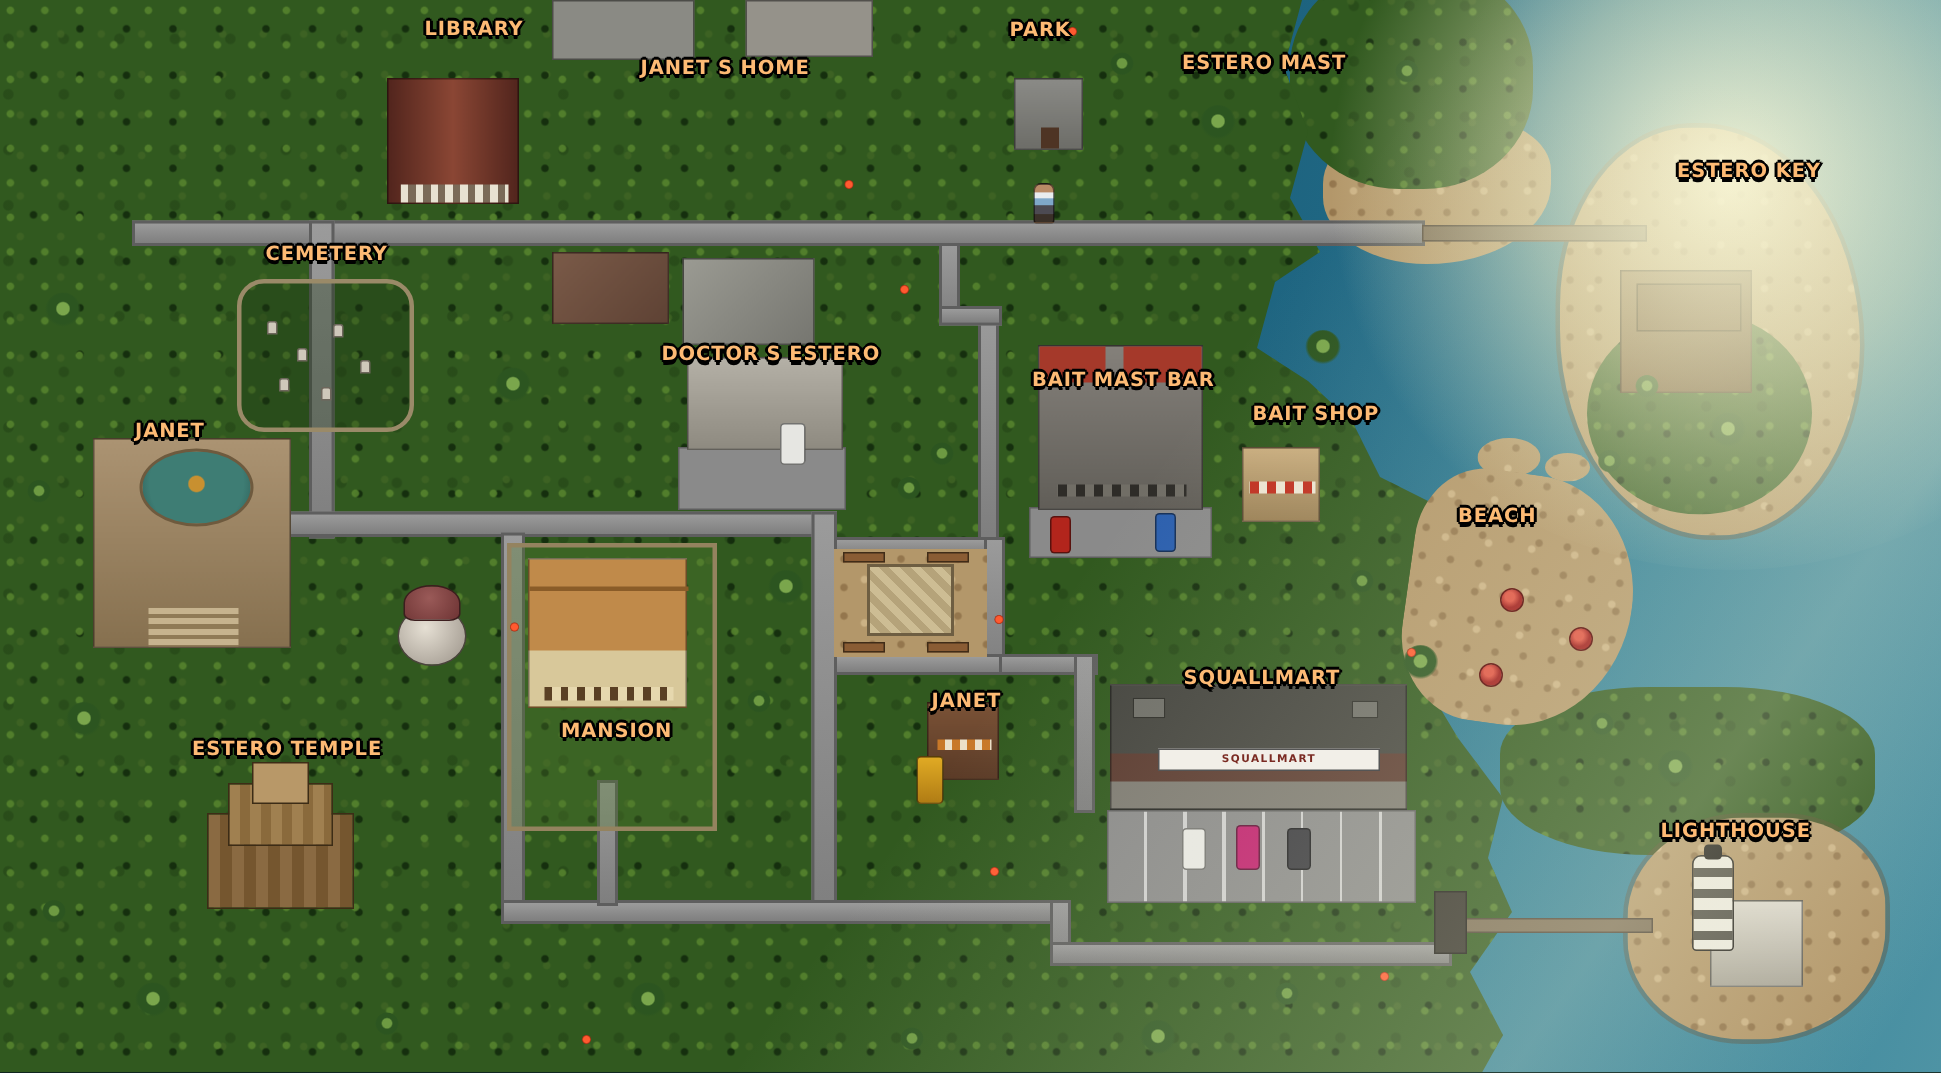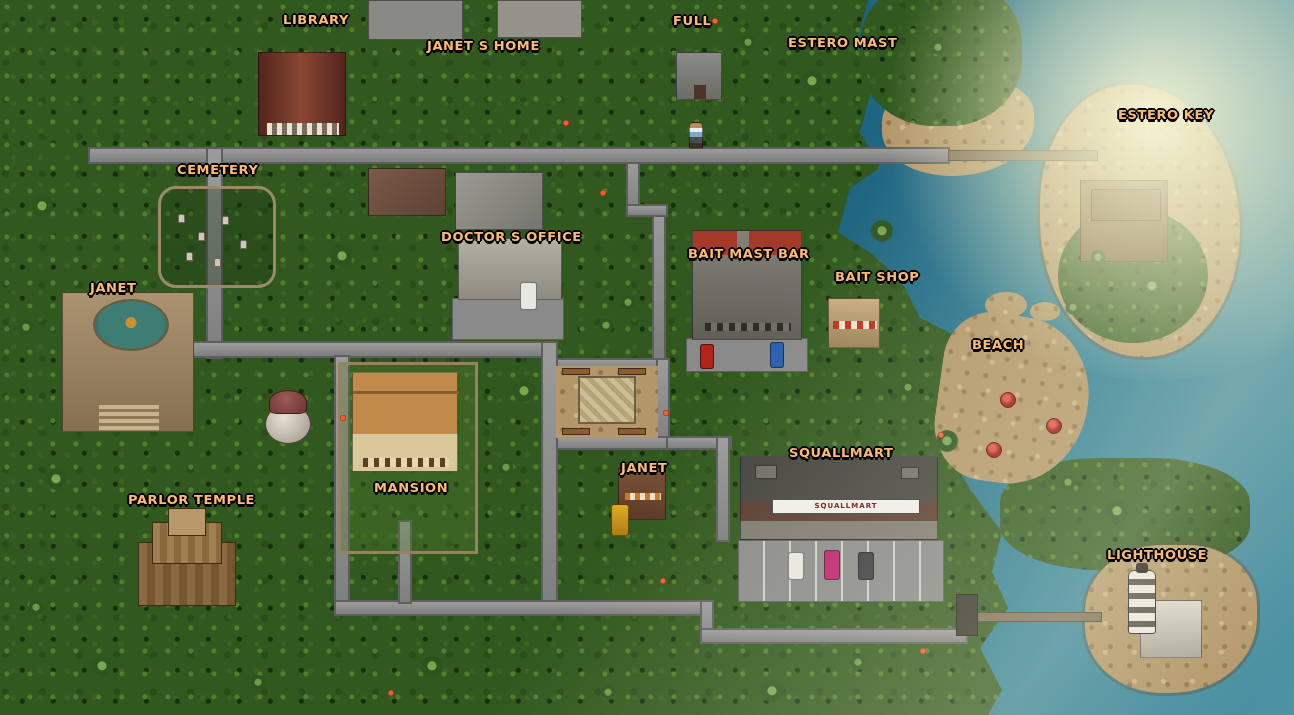--- a/index.html
+++ b/index.html
@@ -238,28 +238,28 @@
 
   <div class="umbrella" style="left:1000px;top:392px;"></div>
   <div class="umbrella" style="left:1046px;top:418px;"></div>
   <div class="umbrella" style="left:986px;top:442px;"></div>
 
   <div class="sun-glare"></div>
   <div class="light-beam"></div>
 
   <div class="loc-label" style="left:283px;top:12px;">LIBRARY</div>
   <div class="loc-label" style="left:427px;top:38px;">JANET S HOME</div>
-  <div class="loc-label" style="left:673px;top:13px;">FULL</div>
+  <div class="loc-label" style="left:673px;top:13px;">PARK</div>
   <div class="loc-label" style="left:788px;top:35px;">ESTERO MAST</div>
   <div class="loc-label" style="left:1086px;top:107px;padding-left:32px;">ESTERO KEY</div>
   <div class="loc-label" style="left:177px;top:162px;">CEMETERY</div>
-  <div class="loc-label" style="left:441px;top:229px;">DOCTOR S OFFICE</div>
+  <div class="loc-label" style="left:441px;top:229px;">DOCTOR S ESTERO</div>
   <div class="loc-label" style="left:688px;top:246px;">BAIT MAST BAR</div>
   <div class="loc-label" style="left:835px;top:269px;">BAIT SHOP</div>
   <div class="loc-label" style="left:90px;top:280px;">JANET</div>
   <div class="loc-label" style="left:972px;top:337px;">BEACH</div>
   <div class="loc-label" style="left:374px;top:480px;">MANSION</div>
   <div class="loc-label" style="left:621px;top:460px;">JANET</div>
   <div class="loc-label" style="left:789px;top:445px;">SQUALLMART</div>
-  <div class="loc-label" style="left:128px;top:492px;">PARLOR TEMPLE</div>
+  <div class="loc-label" style="left:128px;top:492px;">ESTERO TEMPLE</div>
   <div class="loc-label" style="left:1107px;top:547px;">LIGHTHOUSE</div>
 
 </div>
 
 </body></html>

